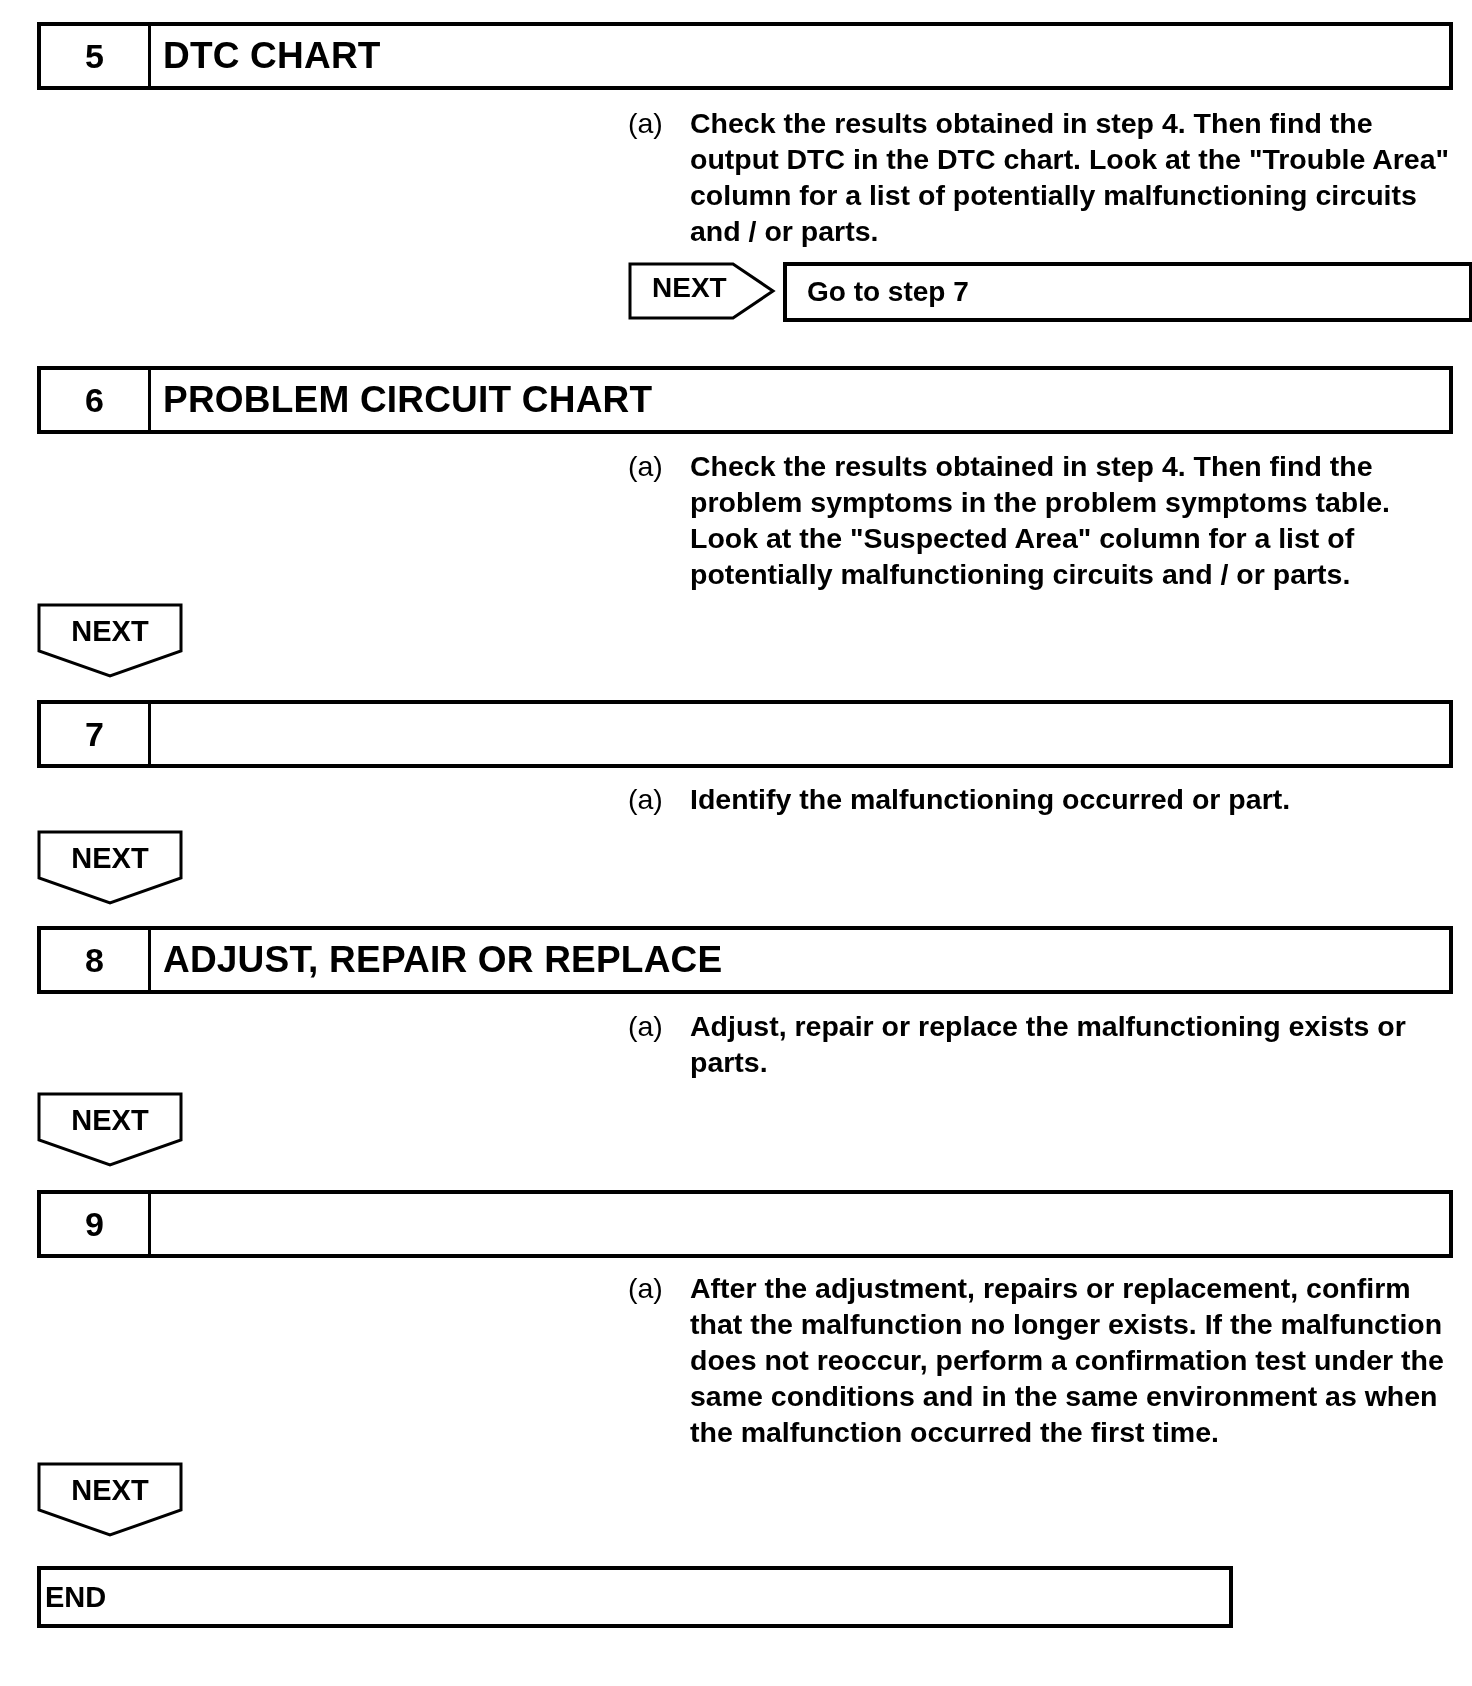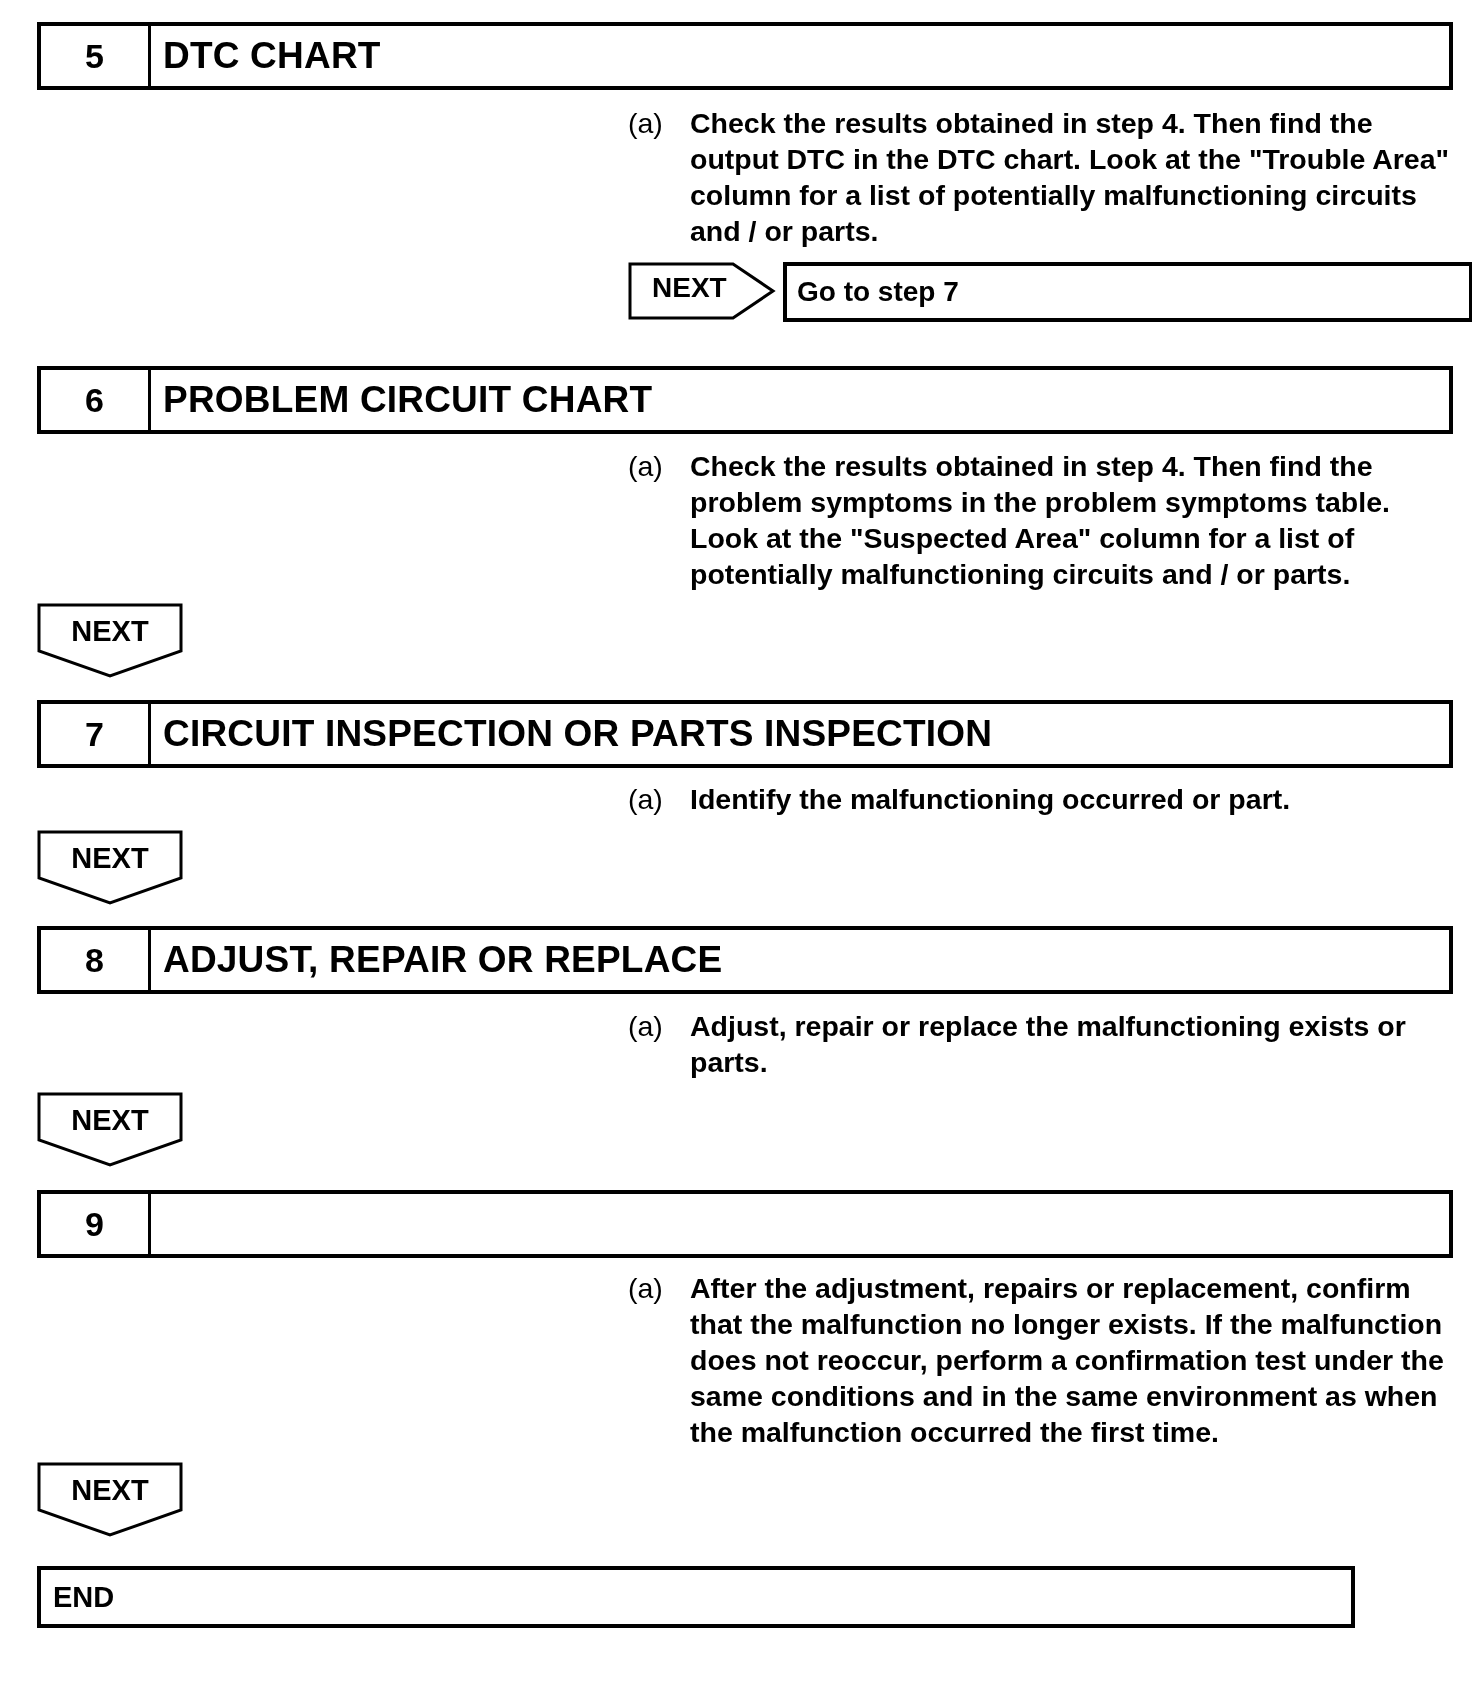--- a/index.html
+++ b/index.html
@@ -5,36 +5,36 @@
   html, body { margin: 0; padding: 0; background: #ffffff; }
   body { width: 1472px; height: 1686px; position: relative; overflow: hidden;
          font-family: "Liberation Sans", sans-serif; color: #000; }
   .hdr { position: absolute; left: 37px; width: 1416px; height: 68px;
          border: 4px solid #000; box-sizing: border-box; display: flex; align-items: stretch; }
   .hdr .num { width: 110px; border-right: 3px solid #000; box-sizing: border-box;
               display: flex; align-items: center; justify-content: center;
               font-weight: bold; font-size: 34px; }
   .hdr .title { display: flex; align-items: center; padding-left: 12px;
                 font-weight: bold; font-size: 37px; letter-spacing: 0.2px; }
-  .end { position: absolute; left: 37px; width: 1318px; height: 62px; top: 1566px;
+  .end { position: absolute; left: 37px; width: 1196px; height: 62px; top: 1566px;
          border: 4px solid #000; box-sizing: border-box; display: flex; align-items: center;
-         padding-left: 12px; font-weight: bold; font-size: 29px; }
+         padding-left: 4px; font-weight: bold; font-size: 29px; }
   .item { position: absolute; left: 628px; width: 830px; font-size: 28.5px; line-height: 36px; }
   .item .lbl { position: absolute; left: 0; top: 0; }
   .item .txt { margin-left: 62px; display: block; font-weight: bold; }
   .next-down { position: absolute; left: 37px; width: 146px; height: 76px; }
   .next-down svg { position: absolute; left: 0; top: 0; }
   .next-down .lbl { position: absolute; left: 0; width: 146px; top: 12px; text-align: center;
                     font-weight: bold; font-size: 29px; }
   .next-right { position: absolute; left: 628px; top: 262px; width: 150px; height: 58px; }
   .next-right svg { position: absolute; left: 0; top: 0; }
   .next-right .lbl { position: absolute; left: 24px; top: 10px; font-weight: bold; font-size: 28px; }
   .goto { position: absolute; left: 783px; top: 262px; width: 690px; height: 60px;
           border: 4px solid #000; box-sizing: border-box; display: flex; align-items: center;
-          padding-left: 10px; font-weight: bold; font-size: 28px; }
+          padding-left: 20px; font-weight: bold; font-size: 28px; }
 </style>
 </head>
 <body>
 
 <div class="hdr" style="top:22px;">
   <div class="num">5</div>
   <div class="title">DTC CHART</div>
 </div>
 <div class="item" style="top:105px;">
   <span class="lbl">(a)</span>
@@ -58,21 +58,20 @@
 </div>
 <div class="next-down" style="top:603px;">
   <svg width="146" height="76">
     <polygon points="2,2 144,2 144,48 73,73 2,48" fill="#fff" stroke="#000" stroke-width="3"></polygon>
   </svg>
   <span class="lbl">NEXT</span>
 </div>
 
 <div class="hdr" style="top:700px;">
   <div class="num">7</div>
-  <div class="title">CIRCUIT INSPECTION OR PARTS INSPECTION</div>
 </div>
 <div class="item" style="top:781px;">
   <span class="lbl">(a)</span>
   <span class="txt">Identify the malfunctioning occurred or part.</span>
 </div>
 <div class="next-down" style="top:830px;">
   <svg width="146" height="76">
     <polygon points="2,2 144,2 144,48 73,73 2,48" fill="#fff" stroke="#000" stroke-width="3"></polygon>
   </svg>
   <span class="lbl">NEXT</span>

